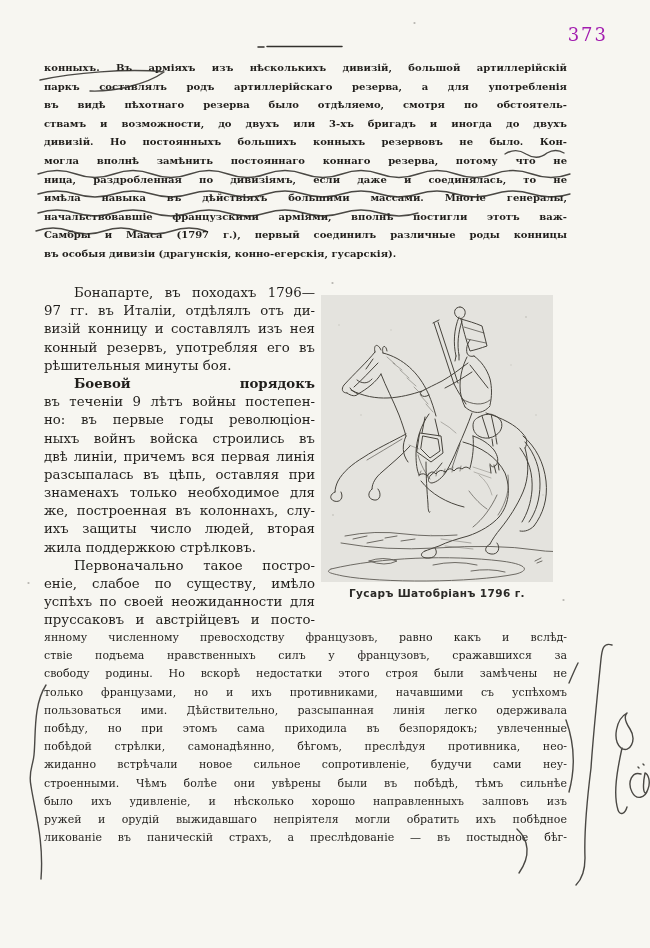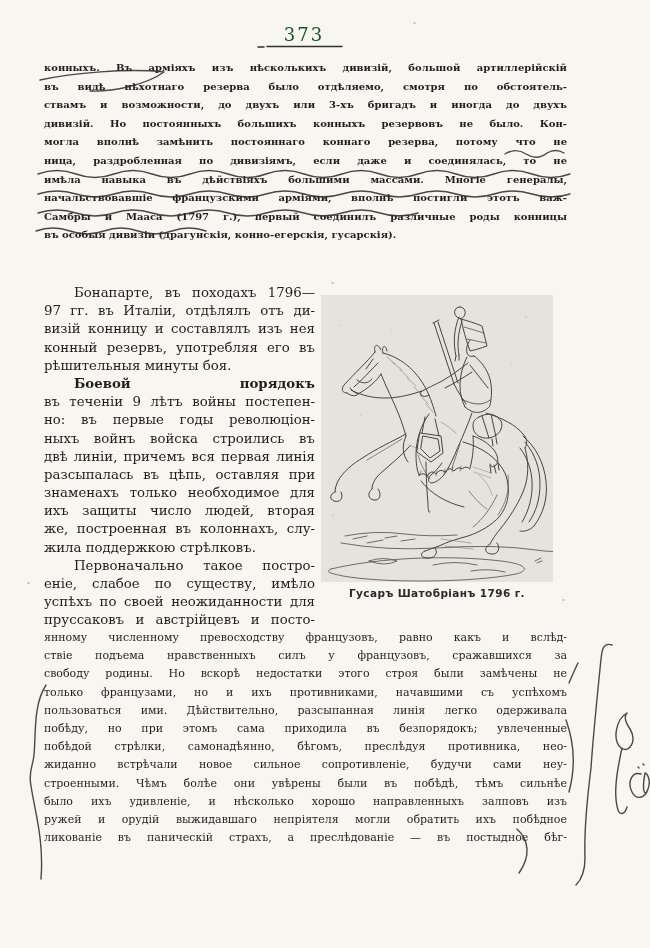--- a/index.html
+++ b/index.html
@@ -4,22 +4,22 @@
 <style>
   html,body{margin:0;padding:0;background:#888;}
   .page{
     position:relative;width:650px;height:948px;margin:0 auto;
     background:#f7f6f1;
     color:#201e1b;
     font-family:"DejaVu Serif", serif;
     overflow:hidden;
   }
   .pagenum{
-    position:absolute;top:24px;left:0;width:608px;text-align:center;
-    font-size:18px;letter-spacing:2px;color:#14532d;
+    position:absolute;top:24px;left:0;width:608px;text-align:right;
+    font-size:18px;letter-spacing:2px;color:#a21caf;
   }
   .para{position:absolute;}
   .para .line{
     text-align:justify;text-align-last:justify;
     overflow:hidden;white-space:normal;
   }
   .para .line.endline{text-align-last:left;}
   .para .line.indent{text-indent:30px;}
   .pt{left:44px;top:59px;width:523px;font-size:10px;line-height:18.6px;font-weight:bold;}
   .pt .line{height:18.6px;}
@@ -42,20 +42,21 @@
 </style>
 </head>
 <body>
 
 <div class="page">
 
   <div class="pagenum">373</div>
 
   <div class="para pt">
       <div class="line">конныхъ. Въ арміяхъ изъ нѣсколькихъ дивизій, большой артиллерійскій</div>
+      <div class="line">паркъ составлялъ родъ артиллерійскаго резерва, а для употребленія</div>
       <div class="line">въ видѣ пѣхотнаго резерва было отдѣляемо, смотря по обстоятель-</div>
       <div class="line">ствамъ и возможности, до двухъ или 3-хъ бригадъ и иногда до двухъ</div>
       <div class="line">дивизій. Но постоянныхъ большихъ конныхъ резервовъ не было. Кон-</div>
       <div class="line">могла вполнѣ замѣнить постояннаго коннаго резерва, потому что не</div>
       <div class="line">ница, раздробленная по дивизіямъ, если даже и соединялась, то не</div>
       <div class="line">имѣла навыка въ дѣйствіяхъ большими массами. Многіе генералы,</div>
       <div class="line">начальствовавшіе французскими арміями, вполнѣ постигли этотъ важ-</div>
       <div class="line">Самбры и Мааса (1797 г.), первый соединилъ различные роды конницы</div>
       <div class="line endline">въ особыя дивизіи (драгунскія, конно-егерскія, гусарскія).</div>
     </div>
@@ -66,22 +67,22 @@
       <div class="line">визій конницу и составлялъ изъ нея</div>
       <div class="line">конный резервъ, употребляя его въ</div>
       <div class="line endline">рѣшительныя минуты боя.</div>
       <div class="line indent"><b>Боевой порядокъ</b> выработывался</div>
       <div class="line">въ теченіи 9 лѣтъ войны постепен-</div>
       <div class="line">но: въ первые годы революціон-</div>
       <div class="line">ныхъ войнъ войска строились въ</div>
       <div class="line">двѣ линіи, причемъ вся первая линія</div>
       <div class="line">разсыпалась въ цѣпь, оставляя при</div>
       <div class="line">знаменахъ только необходимое для</div>
+      <div class="line">же, построенная въ колоннахъ, слу-</div>
       <div class="line">ихъ защиты число людей, вторая</div>
-      <div class="line">же, построенная въ колоннахъ, слу-</div>
       <div class="line endline">жила поддержкою стрѣлковъ.</div>
       <div class="line indent">Первоначально такое постро-</div>
       <div class="line">еніе, слабое по существу, имѣло</div>
       <div class="line">успѣхъ по своей неожиданности для</div>
       <div class="line">пруссаковъ и австрійцевъ и посто-</div>
     </div>
 
   <figure class="figure">
     <svg width="232" height="287" viewBox="0 0 232 287">
       <g stroke="#47443d" fill="none" stroke-width="1" stroke-linecap="round" stroke-linejoin="round">

